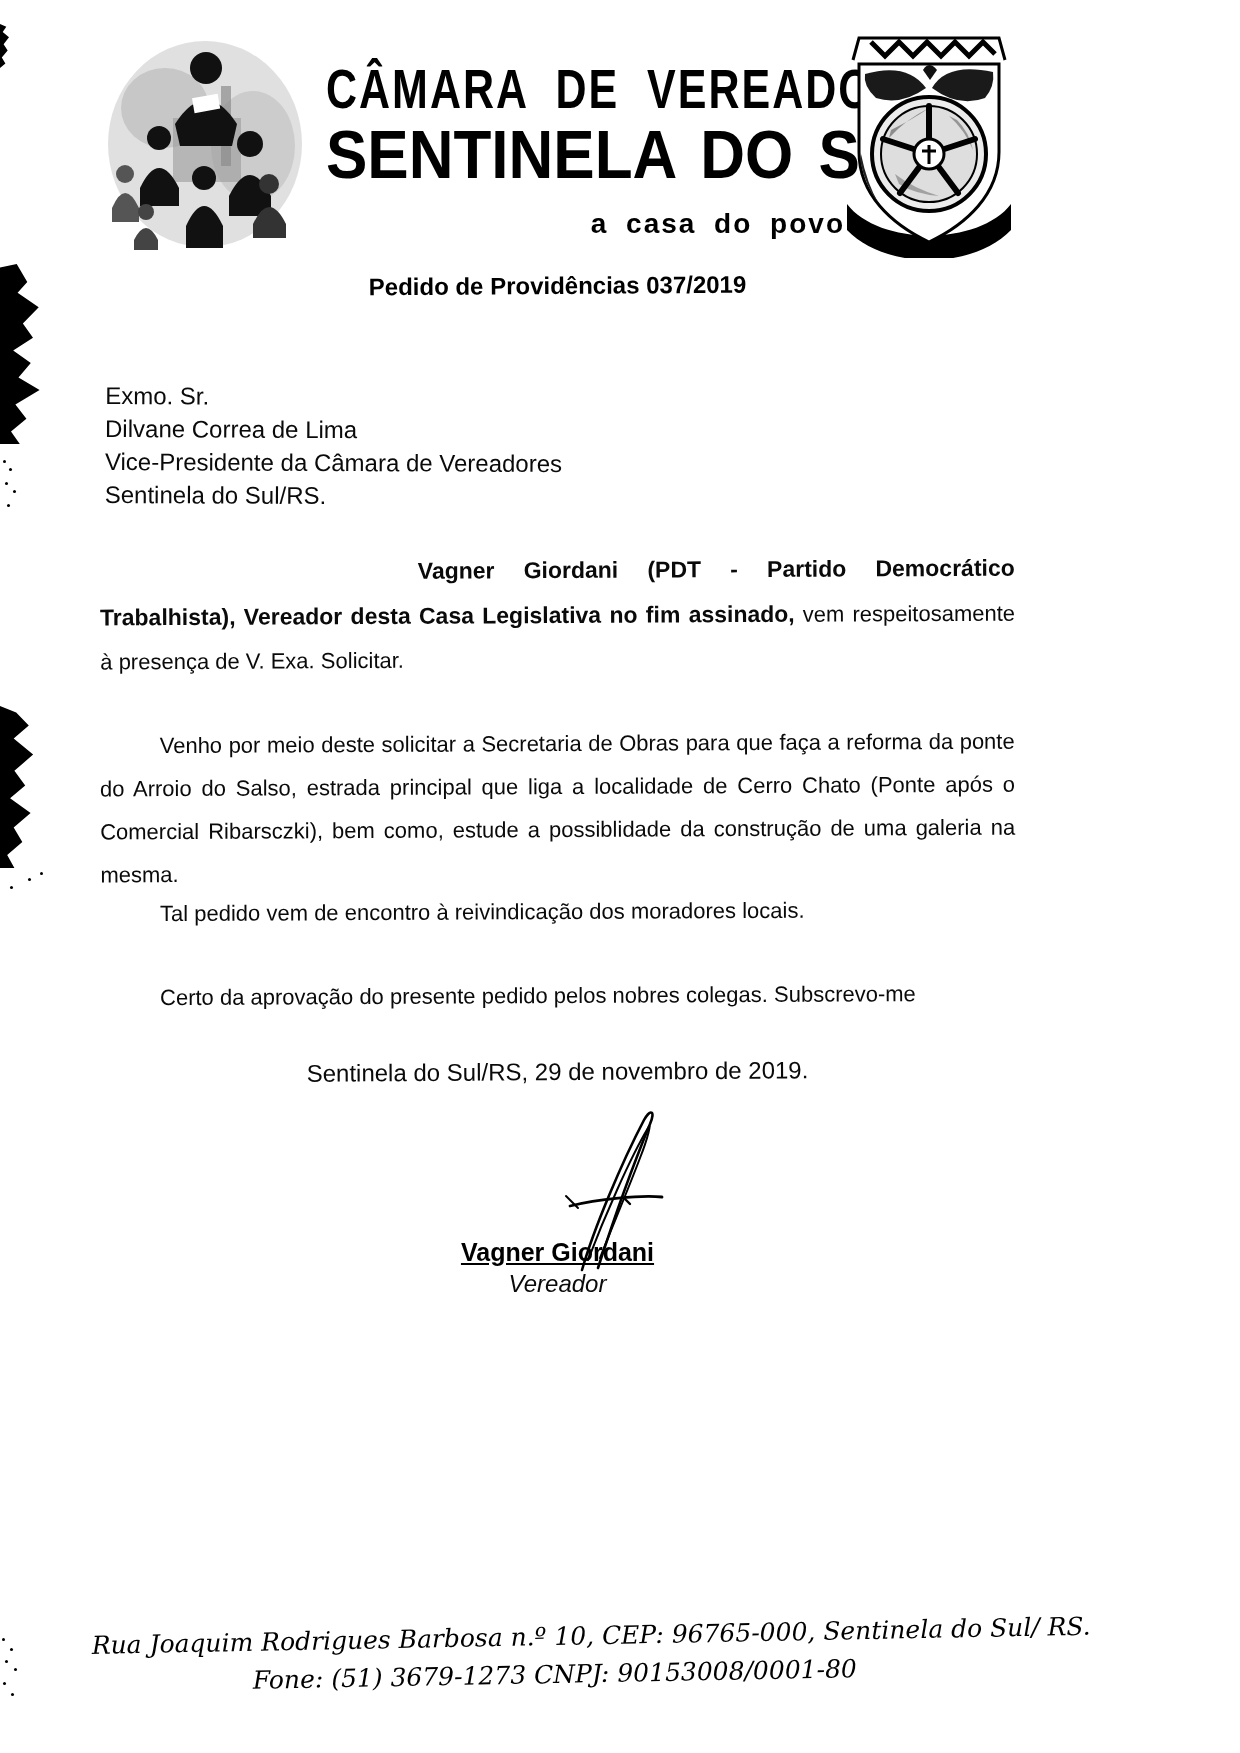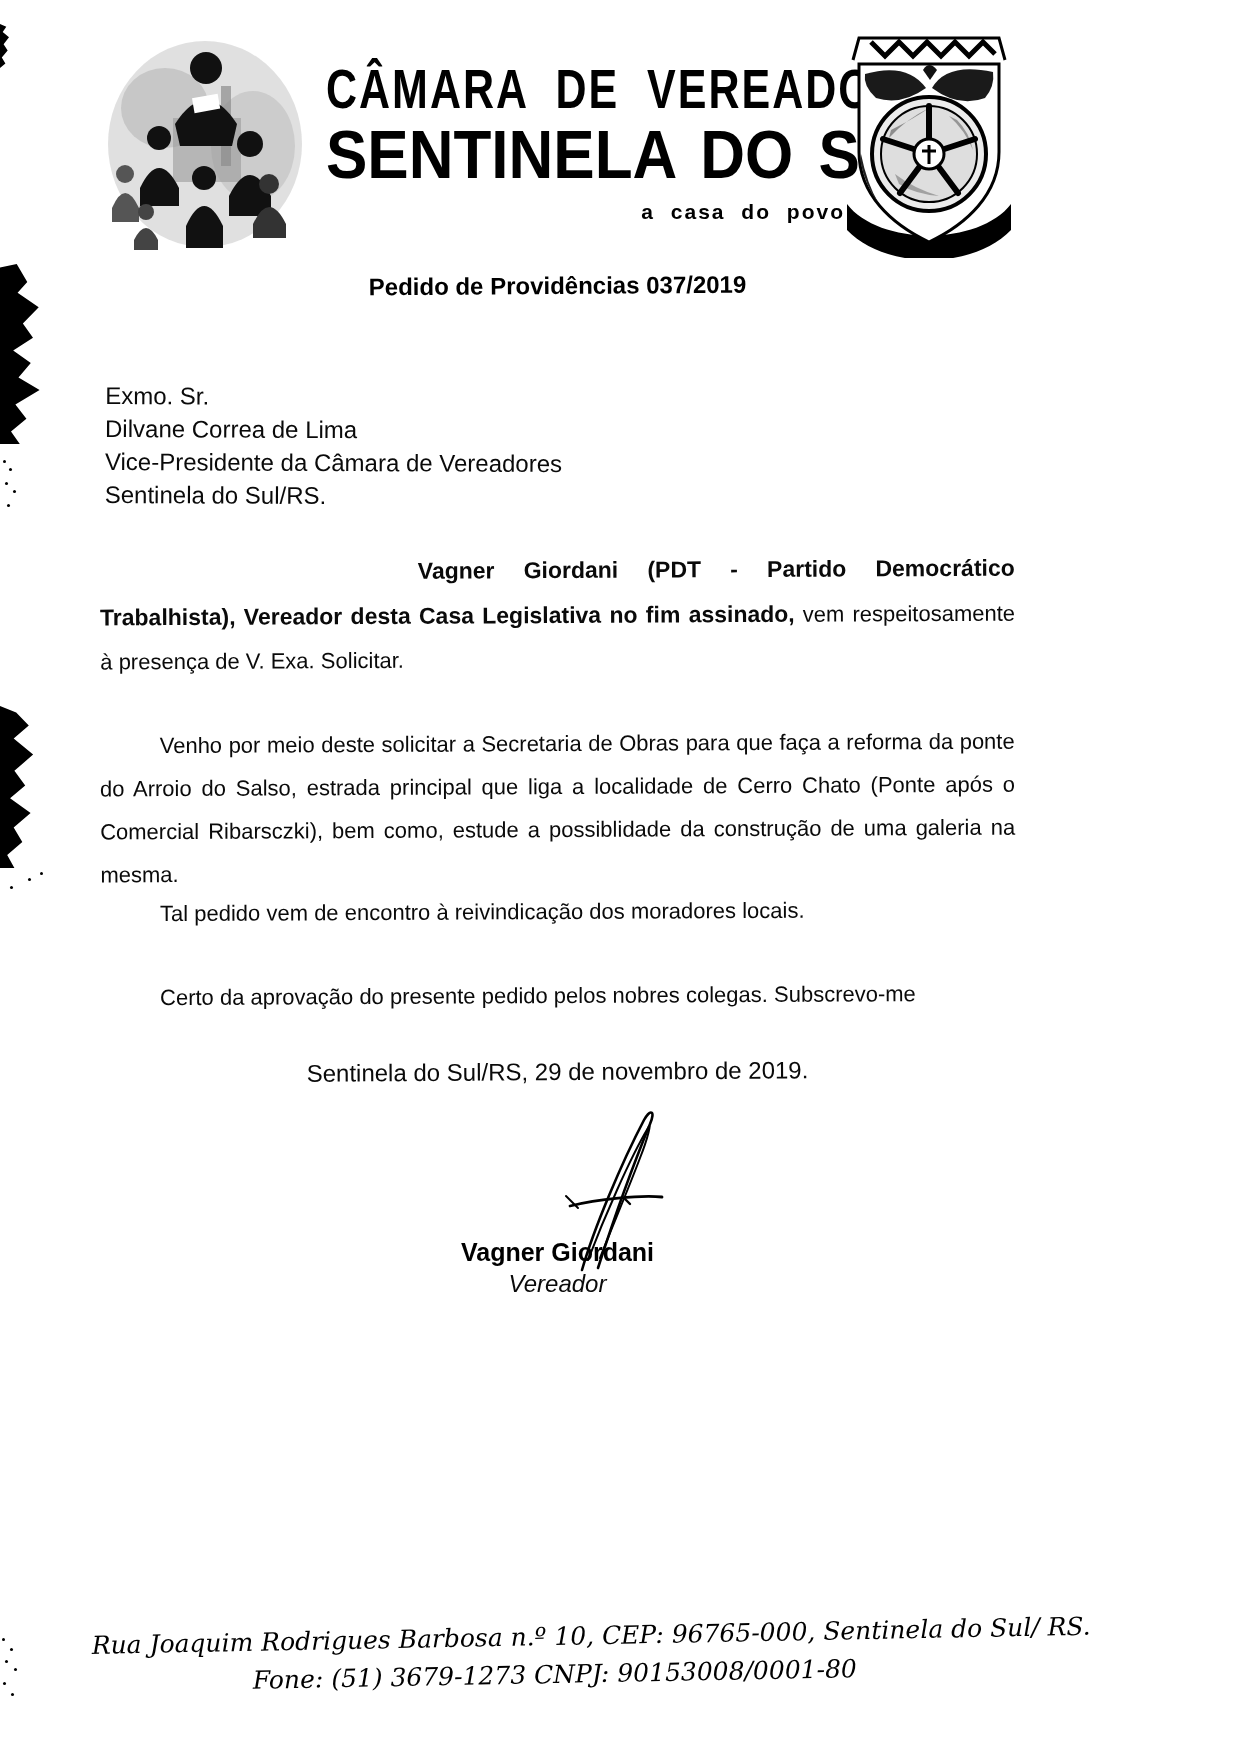--- a/index.html
+++ b/index.html
@@ -8,41 +8,41 @@
     margin:0 auto;overflow:hidden;color:#0a0a0a;
     font-family:"Liberation Sans",sans-serif;
   }
   
   .logo-left{position:absolute;left:103px;top:26px;width:208px;height:232px;}
   .header-text{position:absolute;left:326px;top:58px;width:525px;}
   .org1{font-size:43px;font-weight:700;letter-spacing:2px;word-spacing:14px;
         transform:scaleY(1.28);transform-origin:left top;white-space:nowrap;color:#000;}
   .org2{font-size:62px;font-weight:700;letter-spacing:0px;word-spacing:8px;margin-top:8px;
         transform:scaleY(1.10);transform-origin:left top;white-space:nowrap;color:#000;}
-  .tagline{font-size:21px;font-weight:700;letter-spacing:2px;word-spacing:8px;
-        text-align:right;margin-top:14px;padding-right:6px;color:#000;}
+  .tagline{font-size:28px;font-weight:700;letter-spacing:2px;word-spacing:8px;
+        text-align:right;margin-top:22px;padding-right:6px;color:#000;}
   .crest{position:absolute;left:845px;top:34px;width:168px;height:224px;}
   
   .doc-title{position:absolute;left:100px;top:272px;width:915px;text-align:center;
         font-size:24px;font-weight:700;transform:rotate(-0.4deg);color:#000;}
   .addressee{position:absolute;left:105px;top:380px;font-size:24px;line-height:33px;
         transform:rotate(0.25deg);}
   .intro{position:absolute;left:100px;top:526px;width:915px;font-size:22px;line-height:44px;
         text-align:justify;text-indent:318px;transform:rotate(-0.3deg);}
   .intro b{font-size:23px;}
   .body-par{position:absolute;left:100px;width:915px;font-size:22px;line-height:43px;
         text-align:justify;text-indent:60px;transform:rotate(-0.3deg);}
   .p-venho{top:700px;}
   .p-tal{top:868px;}
   .p-certo{top:952px;}
   .dateline{position:absolute;left:100px;top:1058px;width:915px;text-align:center;
         font-size:24px;transform:rotate(-0.4deg);}
   .sig-flourish{position:absolute;left:536px;top:1100px;width:150px;height:180px;}
   .sig-name{position:absolute;left:100px;top:1238px;width:915px;text-align:center;
-        font-size:25px;font-weight:700;color:#000;}
+        font-size:25px;font-weight:700;color:#000;text-decoration:underline;}
   .sig-role{position:absolute;left:100px;top:1270px;width:915px;text-align:center;
         font-size:24px;font-style:italic;}
   
   .footer{position:absolute;left:92px;top:1622px;width:925px;text-align:center;
         font-family:"DejaVu Serif",serif;font-style:italic;color:#000;
         transform:rotate(-1.1deg);}
   .footer-line1{font-size:25px;white-space:nowrap;}
   .footer-line2{font-size:25px;margin-top:9px;}
   
   .artifact{position:absolute;background:#000;}

